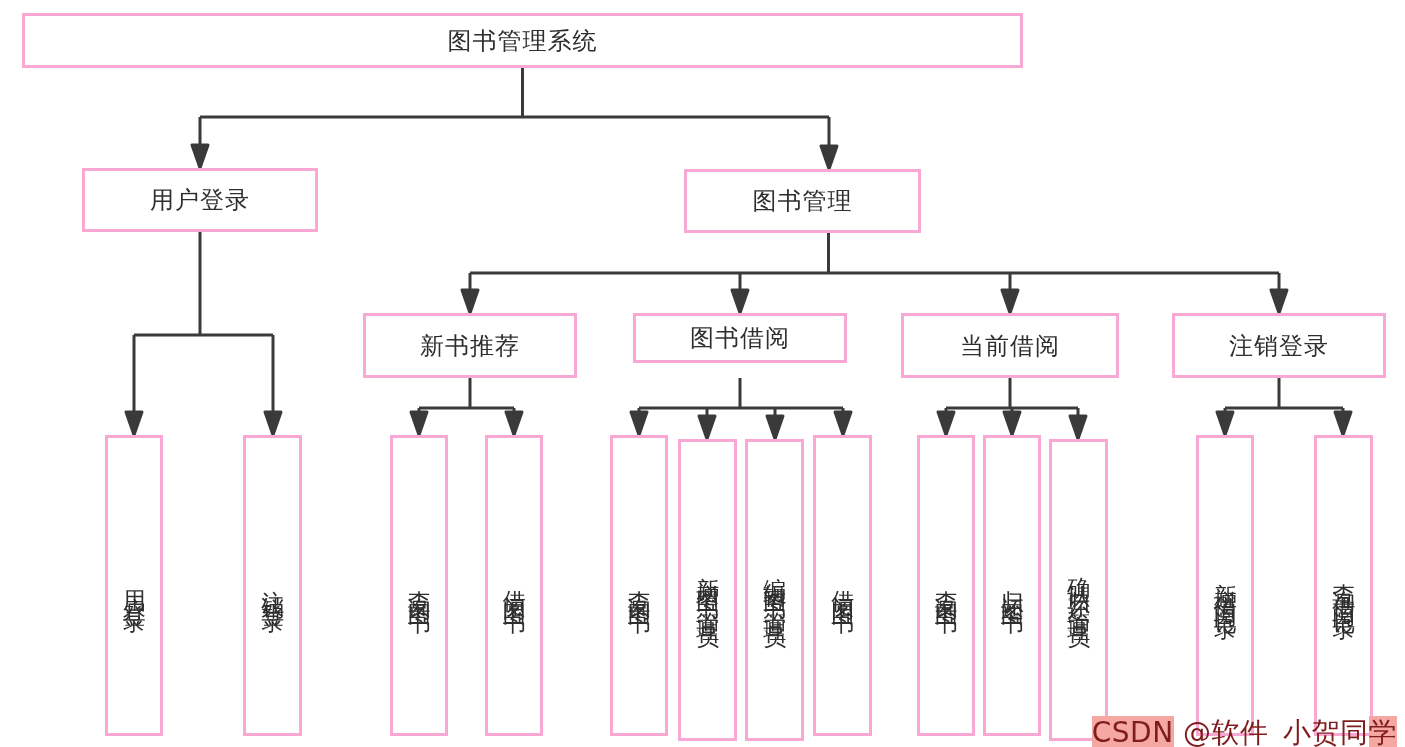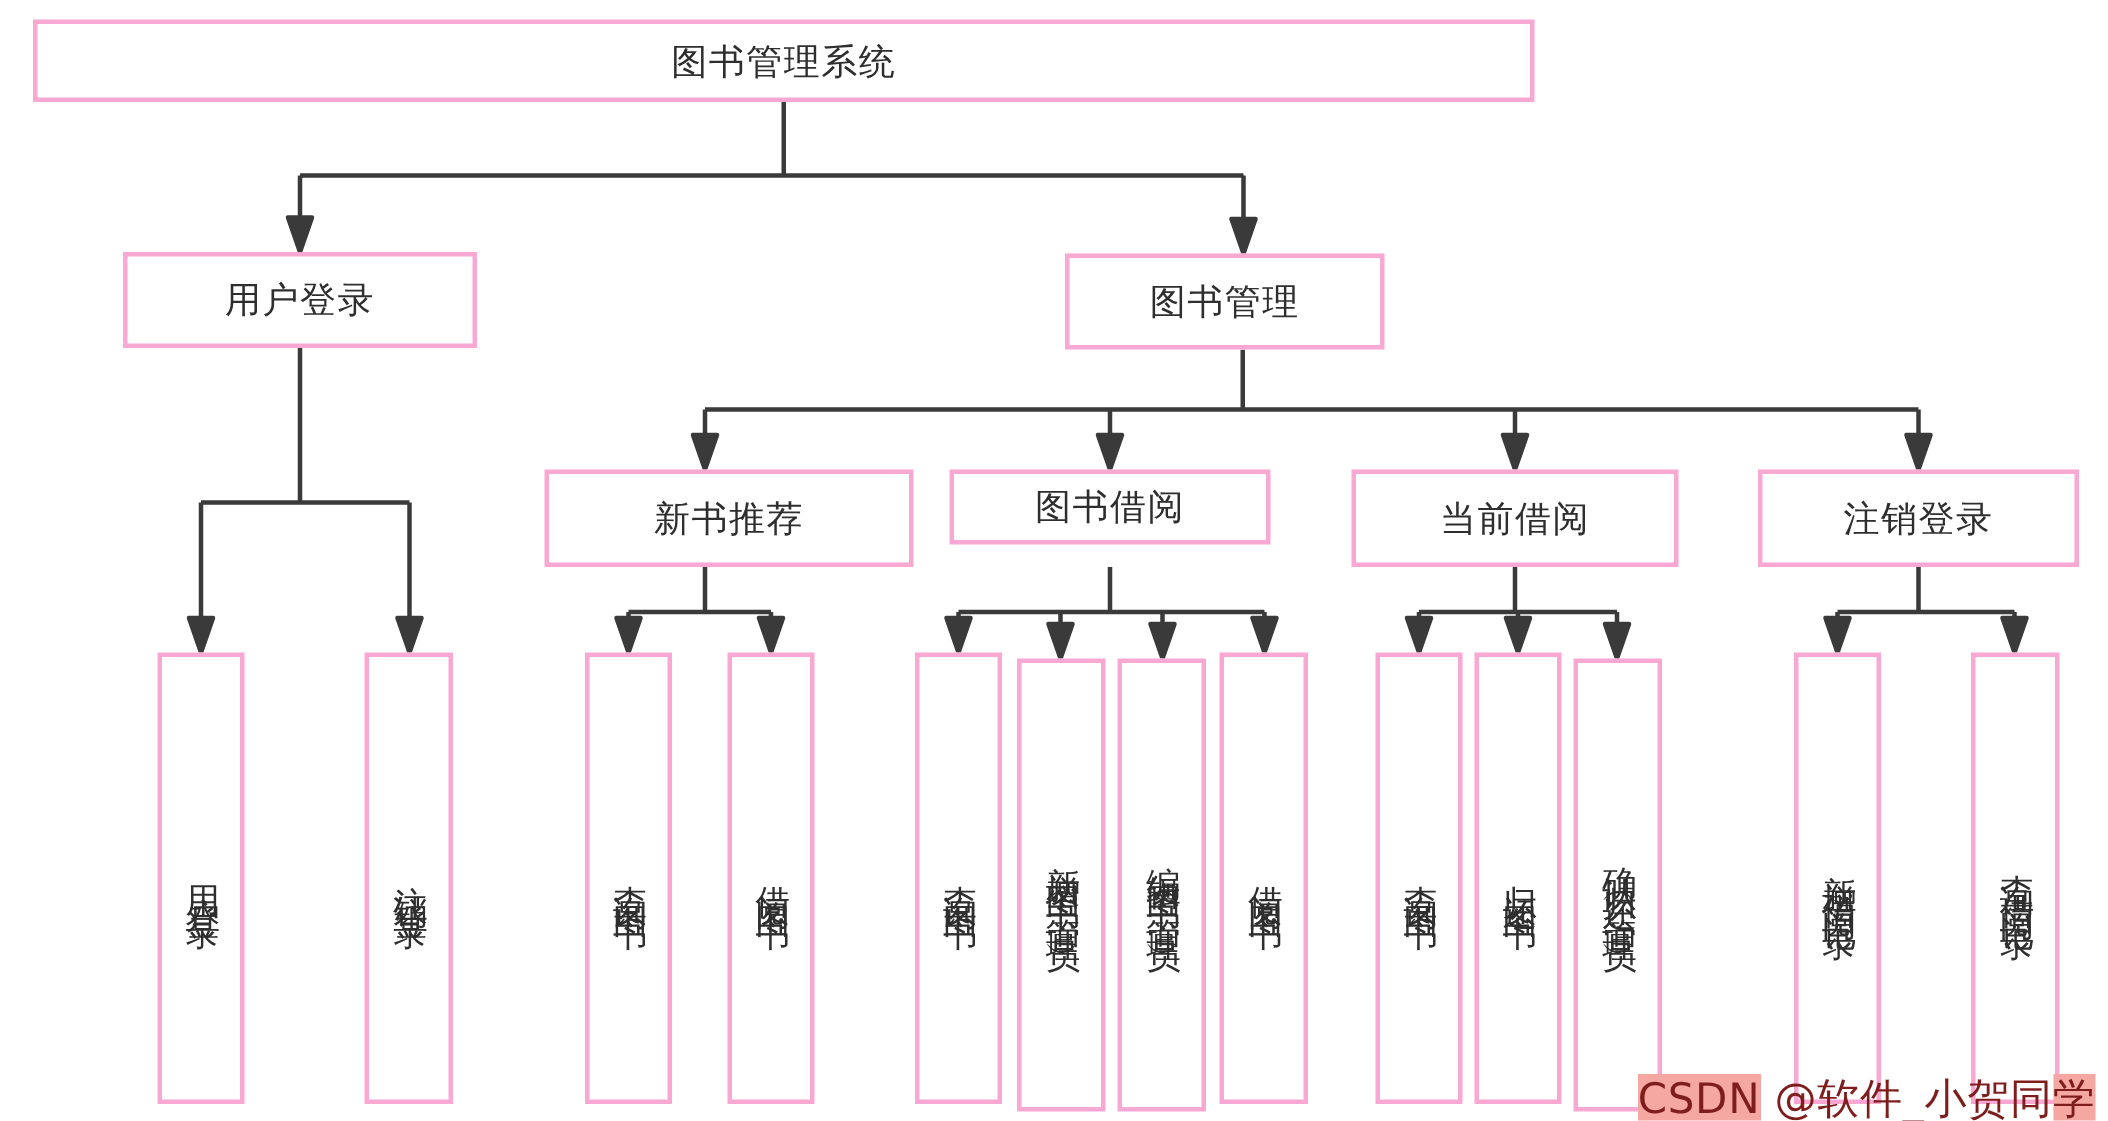--- a/index.html
+++ b/index.html
@@ -101,23 +101,23 @@
     <line x1="1225" y1="408" x2="1225" y2="417"></line>
     <polygon points="1217,412 1233,412 1225,435" stroke-linejoin="round"></polygon>
     <line x1="1343" y1="408" x2="1343" y2="417"></line>
     <polygon points="1335,412 1351,412 1343,435" stroke-linejoin="round"></polygon>
   </g>
 </svg>
 
 <div class="node h-node" style="left:22px; top:13px; width:1001px; height:55px;">图书管理系统</div>
 
 <div class="node h-node" style="left:82px; top:168px; width:236px; height:64px;">用户登录</div>
-<div class="node h-node" style="left:710px; top:169px; width:213px; height:64px;">图书管理</div>
+<div class="node h-node" style="left:684px; top:169px; width:237px; height:64px;">图书管理</div>
 
-<div class="node h-node" style="left:363px; top:313px; width:246px; height:65px;">新书推荐</div>
+<div class="node h-node" style="left:363px; top:313px; width:214px; height:65px;">新书推荐</div>
 <div class="node h-node" style="left:633px; top:313px; width:214px; height:50px;">图书借阅</div>
 <div class="node h-node" style="left:901px; top:313px; width:218px; height:65px;">当前借阅</div>
 <div class="node h-node" style="left:1172px; top:313px; width:214px; height:65px;">注销登录</div>
 
 <div class="node v-node" style="left:105px; top:435px; width:58px; height:301px;">用户登录</div>
 <div class="node v-node" style="left:243px; top:435px; width:59px; height:301px;">注销登录</div>
 
 <div class="node v-node" style="left:390px; top:435px; width:58px; height:301px;">查询图书</div>
 <div class="node v-node" style="left:485px; top:435px; width:58px; height:301px;">借阅图书</div>
 

